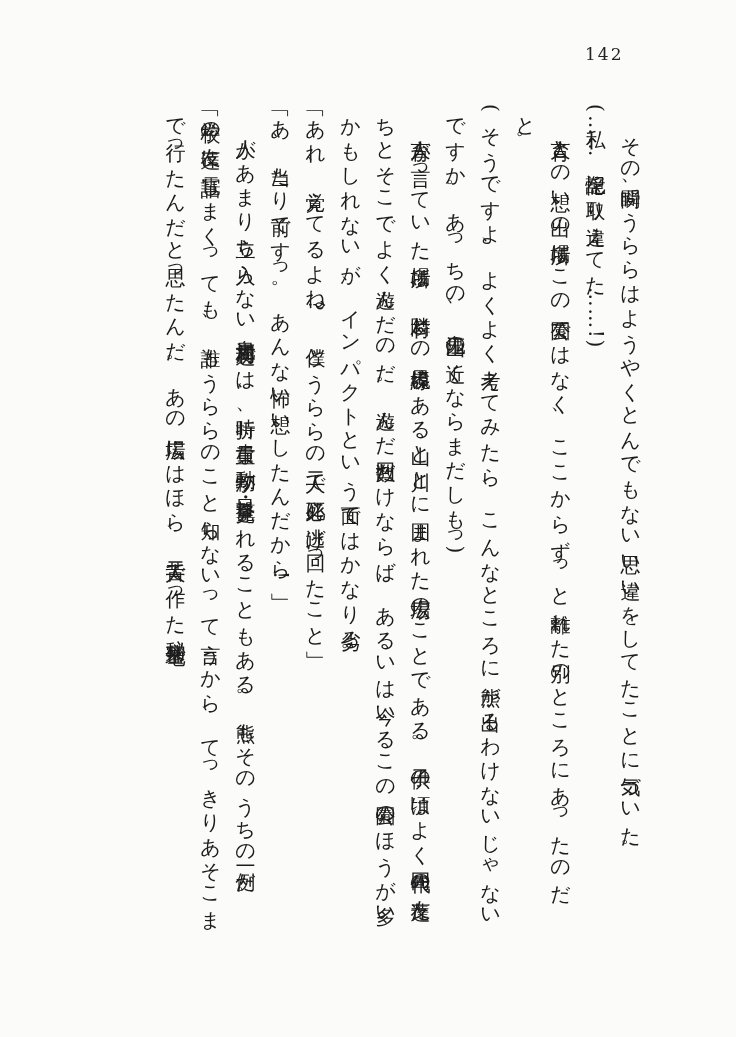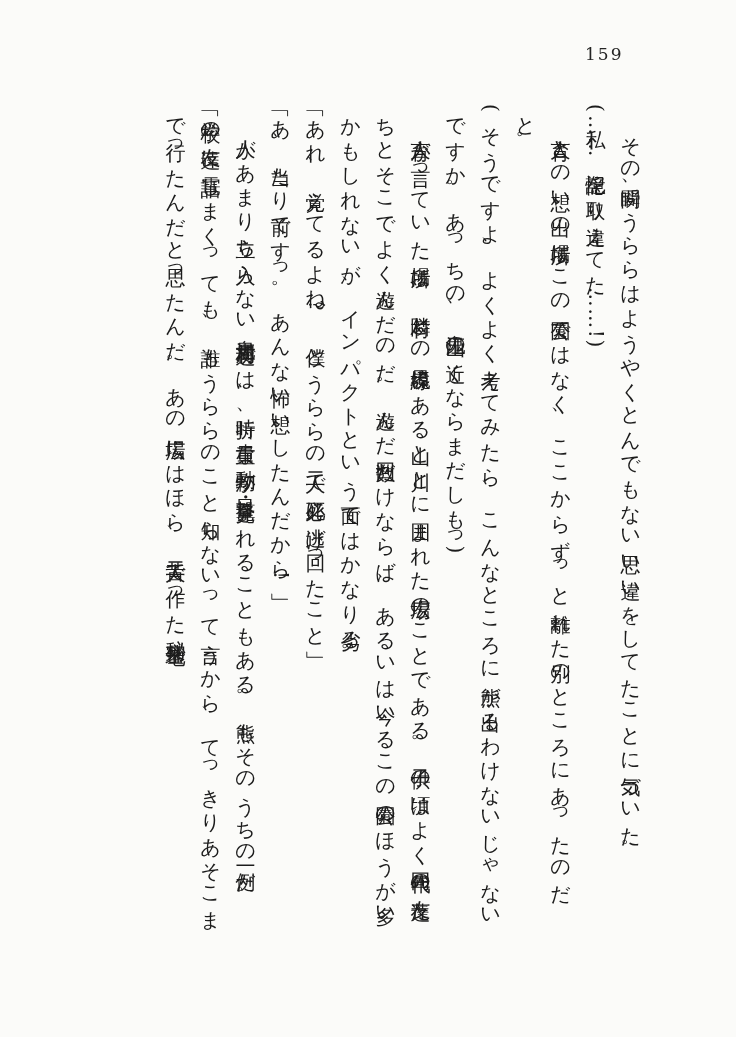--- a/index.html
+++ b/index.html
@@ -47,21 +47,21 @@
   }
   .text-block p.indent {
     text-indent: 1em;
   }
 </style>
 </head>
 <body>
 
 <div class="page">
 
-  <div class="page-number">159</div>
+  <div class="page-number">142</div>
 
   <div class="text-block">
     <p class="indent">その瞬間、うららはようやくとんでもない思い違いをしてたことに気づいた。</p>
     <p>(私……記憶を取り違えてた……!)</p>
     <p class="indent">育人との想い出の場所はこの公園ではなく、ここからずっと離れた別のところにあったのだと。</p>
     <p>(そうですよ、よくよく考えてみたら、こんなところに熊が出るわけないじゃないですか。あっちの、鬼江山の近くならまだしもっ)</p>
     <p class="indent">育人が言っていた場所は、隣村との境界線にある山と川とに囲まれた広場のことである。子供の頃はよく同年代の友達たちとそこでよく遊んだのだ。遊んだ回数だけならば、あるいは今いるこの公園のほうが多いかもしれないが、インパクトという面ではかなり劣る。</p>
     <p>「あれ、覚えてるよね?　僕とうららの二人で必死に逃げ回ったこと」</p>
     <p>「あ、当たり前ですっ。あんな怖い想いしたんだから!」</p>
     <p class="indent">人があまり立ち入らない鬼江村周辺では、時折、貴重な動物が目撃・発見されることもある。熊もそのうちの一例だ。</p>

